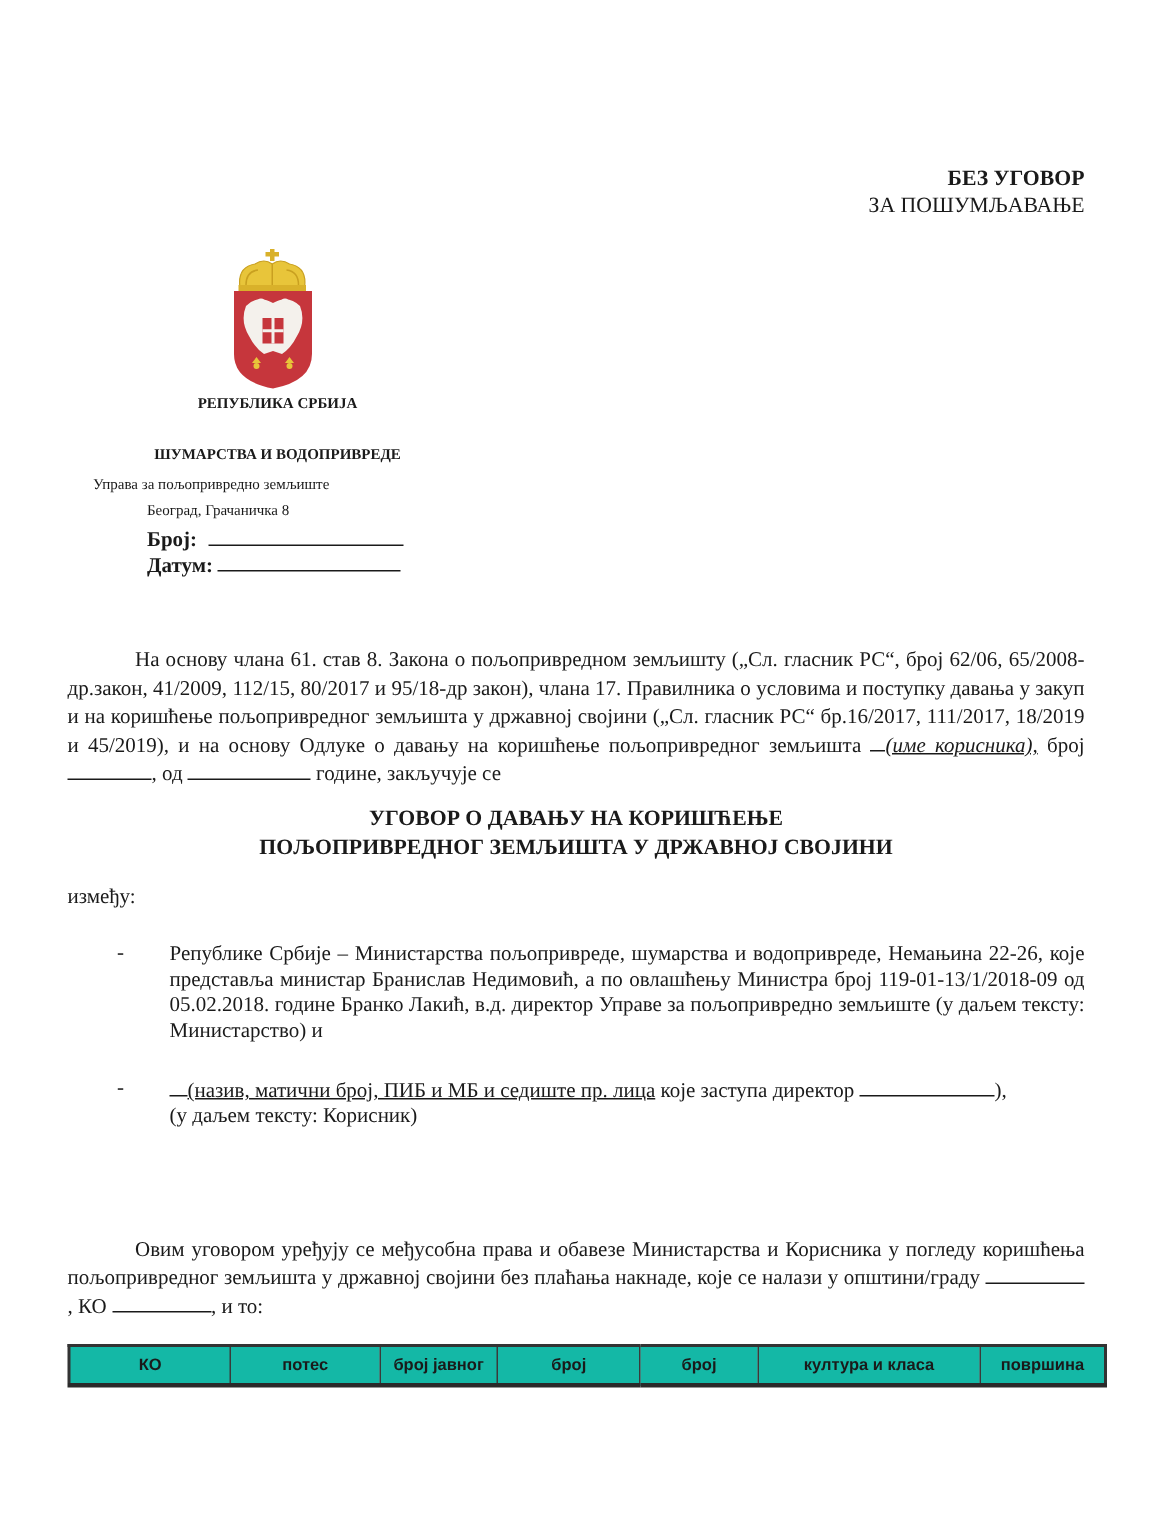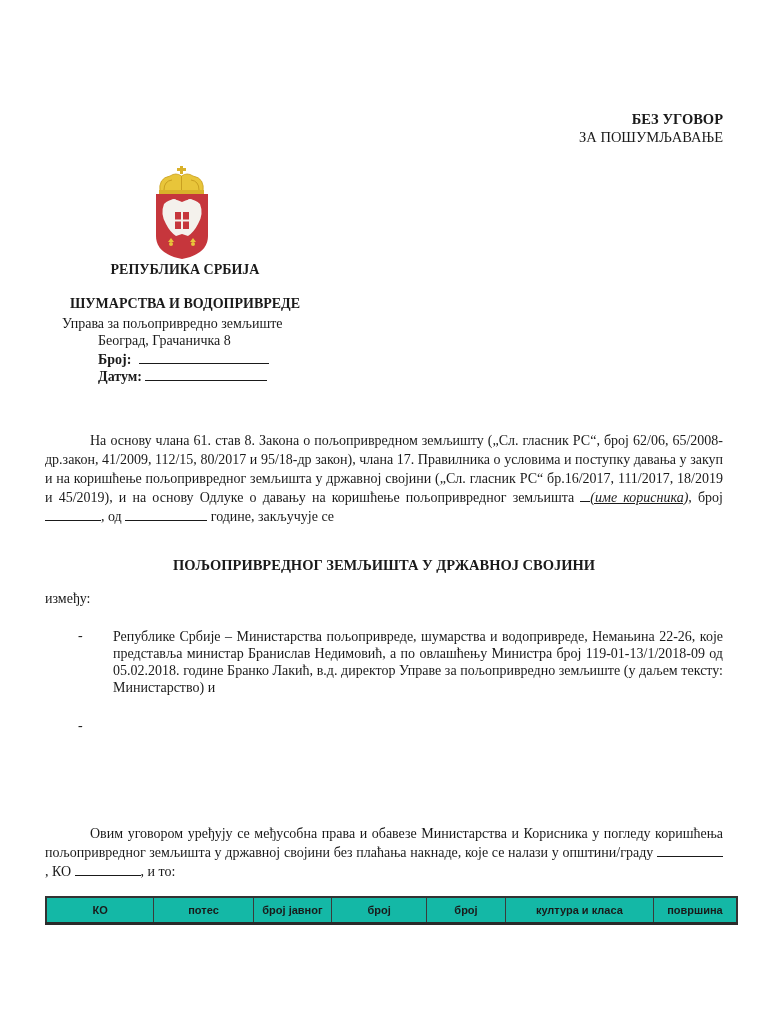--- a/index.html
+++ b/index.html
@@ -15,21 +15,21 @@
 
   
   .tr-label { right: 45px; text-align: right; font-size: 14.5px; line-height: 18px; }
   .tr-1 { top: 110px; font-weight: bold; }
   .tr-2 { top: 128px; }
 
   
   .coat { left: 150px; top: 164px; width: 64px; height: 96px; }
 
   
-  .hdr { left: 40px; width: 290px; text-align: center; font-size: 14px; line-height: 17px; }
+  .hdr { left: 40px; width: 290px; text-align: center; font-size: 10px; line-height: 17px; }
   .hdr.b { font-weight: bold; }
   .h1 { top: 261px; }
   .h2 { top: 278px; }
   .h3 { top: 295px; }
   .h4 { top: 315px; left: 62px; width: auto; text-align: left; }
   .h5 { top: 332px; left: 98px; width: auto; text-align: left; }
   .field { left: 98px; font-size: 14px; line-height: 17px; white-space: nowrap; }
   .field .lbl { font-weight: bold; }
   .field .line { display: inline-block; border-bottom: 1px solid #1a1a1a; height: 13px; vertical-align: baseline; }
   .f1 { top: 350px; }
@@ -114,30 +114,34 @@
   </div>
   <div class="abs field f2">
     <span class="lbl">Датум:</span>
     <span class="line" style="width:122px;"></span>
   </div>
 
   <div class="abs para p-intro">
     <span class="indent"></span><span>На основу члана 61. став 8. Закона о пољопривредном земљишту („Сл. гласник РС“, број 62/06, 65/2008-др.закон, 41/2009, 112/15, 80/2017 и 95/18-др закон), члана 17. Правилника о условима и поступку давања у закуп и на коришћење пољопривредног земљишта у државној својини („Сл. гласник РС“ бр.16/2017,   111/2017, 18/2019 и 45/2019), и на основу Одлуке о давању на коришћење пољопривредног земљишта </span><span class="blank" style="width:10px;"></span><span class="ui">(име корисника),</span><span> број </span><span class="blank" style="width:56px;"></span><span>, од </span><span class="blank" style="width:82px;"></span><span> године, закључује се</span>
   </div>
 
+  <div class="abs title t1">УГОВОР О ДАВАЊУ НА КОРИШЋЕЊЕ</div>
   <div class="abs title t2">ПОЉОПРИВРЕДНОГ ЗЕМЉИШТА У ДРЖАВНОЈ СВОЈИНИ</div>
 
   <div class="abs between">између:</div>
 
   <div class="abs li-dash d1">-</div>
   <div class="abs li-text l1">
     <span class="b">Републике Србије – Министарства пољопривреде, шумарства и водопривреде</span><span>, Немањина 22-26, које представља министар Бранислав Недимовић, а по овлашћењу Министра број 119-01-13/1/2018-09 од 05.02.2018. године Бранко Лакић, в.д. директор Управе за пољопривредно земљиште (</span><span class="b">у даљем тексту:</span><span> Министарство) и</span>
   </div>
 
   <div class="abs li-dash d2">-</div>
+  <div class="abs li-text l2">
+    <span class="blank" style="width:12px;"></span><span class="u">(назив, матични број, ПИБ и МБ и седиште пр. лица</span><span> које заступа директор </span><span class="blank" style="width:90px;"></span><span>),</span><br>(<span class="b">у даљем тексту:</span><span> Корисник)</span>
+  </div>
 
   <div class="abs para p-clan">
     <span class="indent"></span><span>Овим уговором уређују се међусобна права и обавезе Министарства и Корисника у погледу коришћења пољопривредног земљишта у државној својини без плаћања накнаде, које се налази у општини/граду </span><span class="blank" style="width:66px;"></span><span>, КО </span><span class="blank" style="width:66px;"></span><span>, и то:</span>
   </div>
 
   <table class="abs tbl">
     <thead>
       <tr>
         <th style="width:110px">КО</th>
         <th style="width:100px">потес</th>

